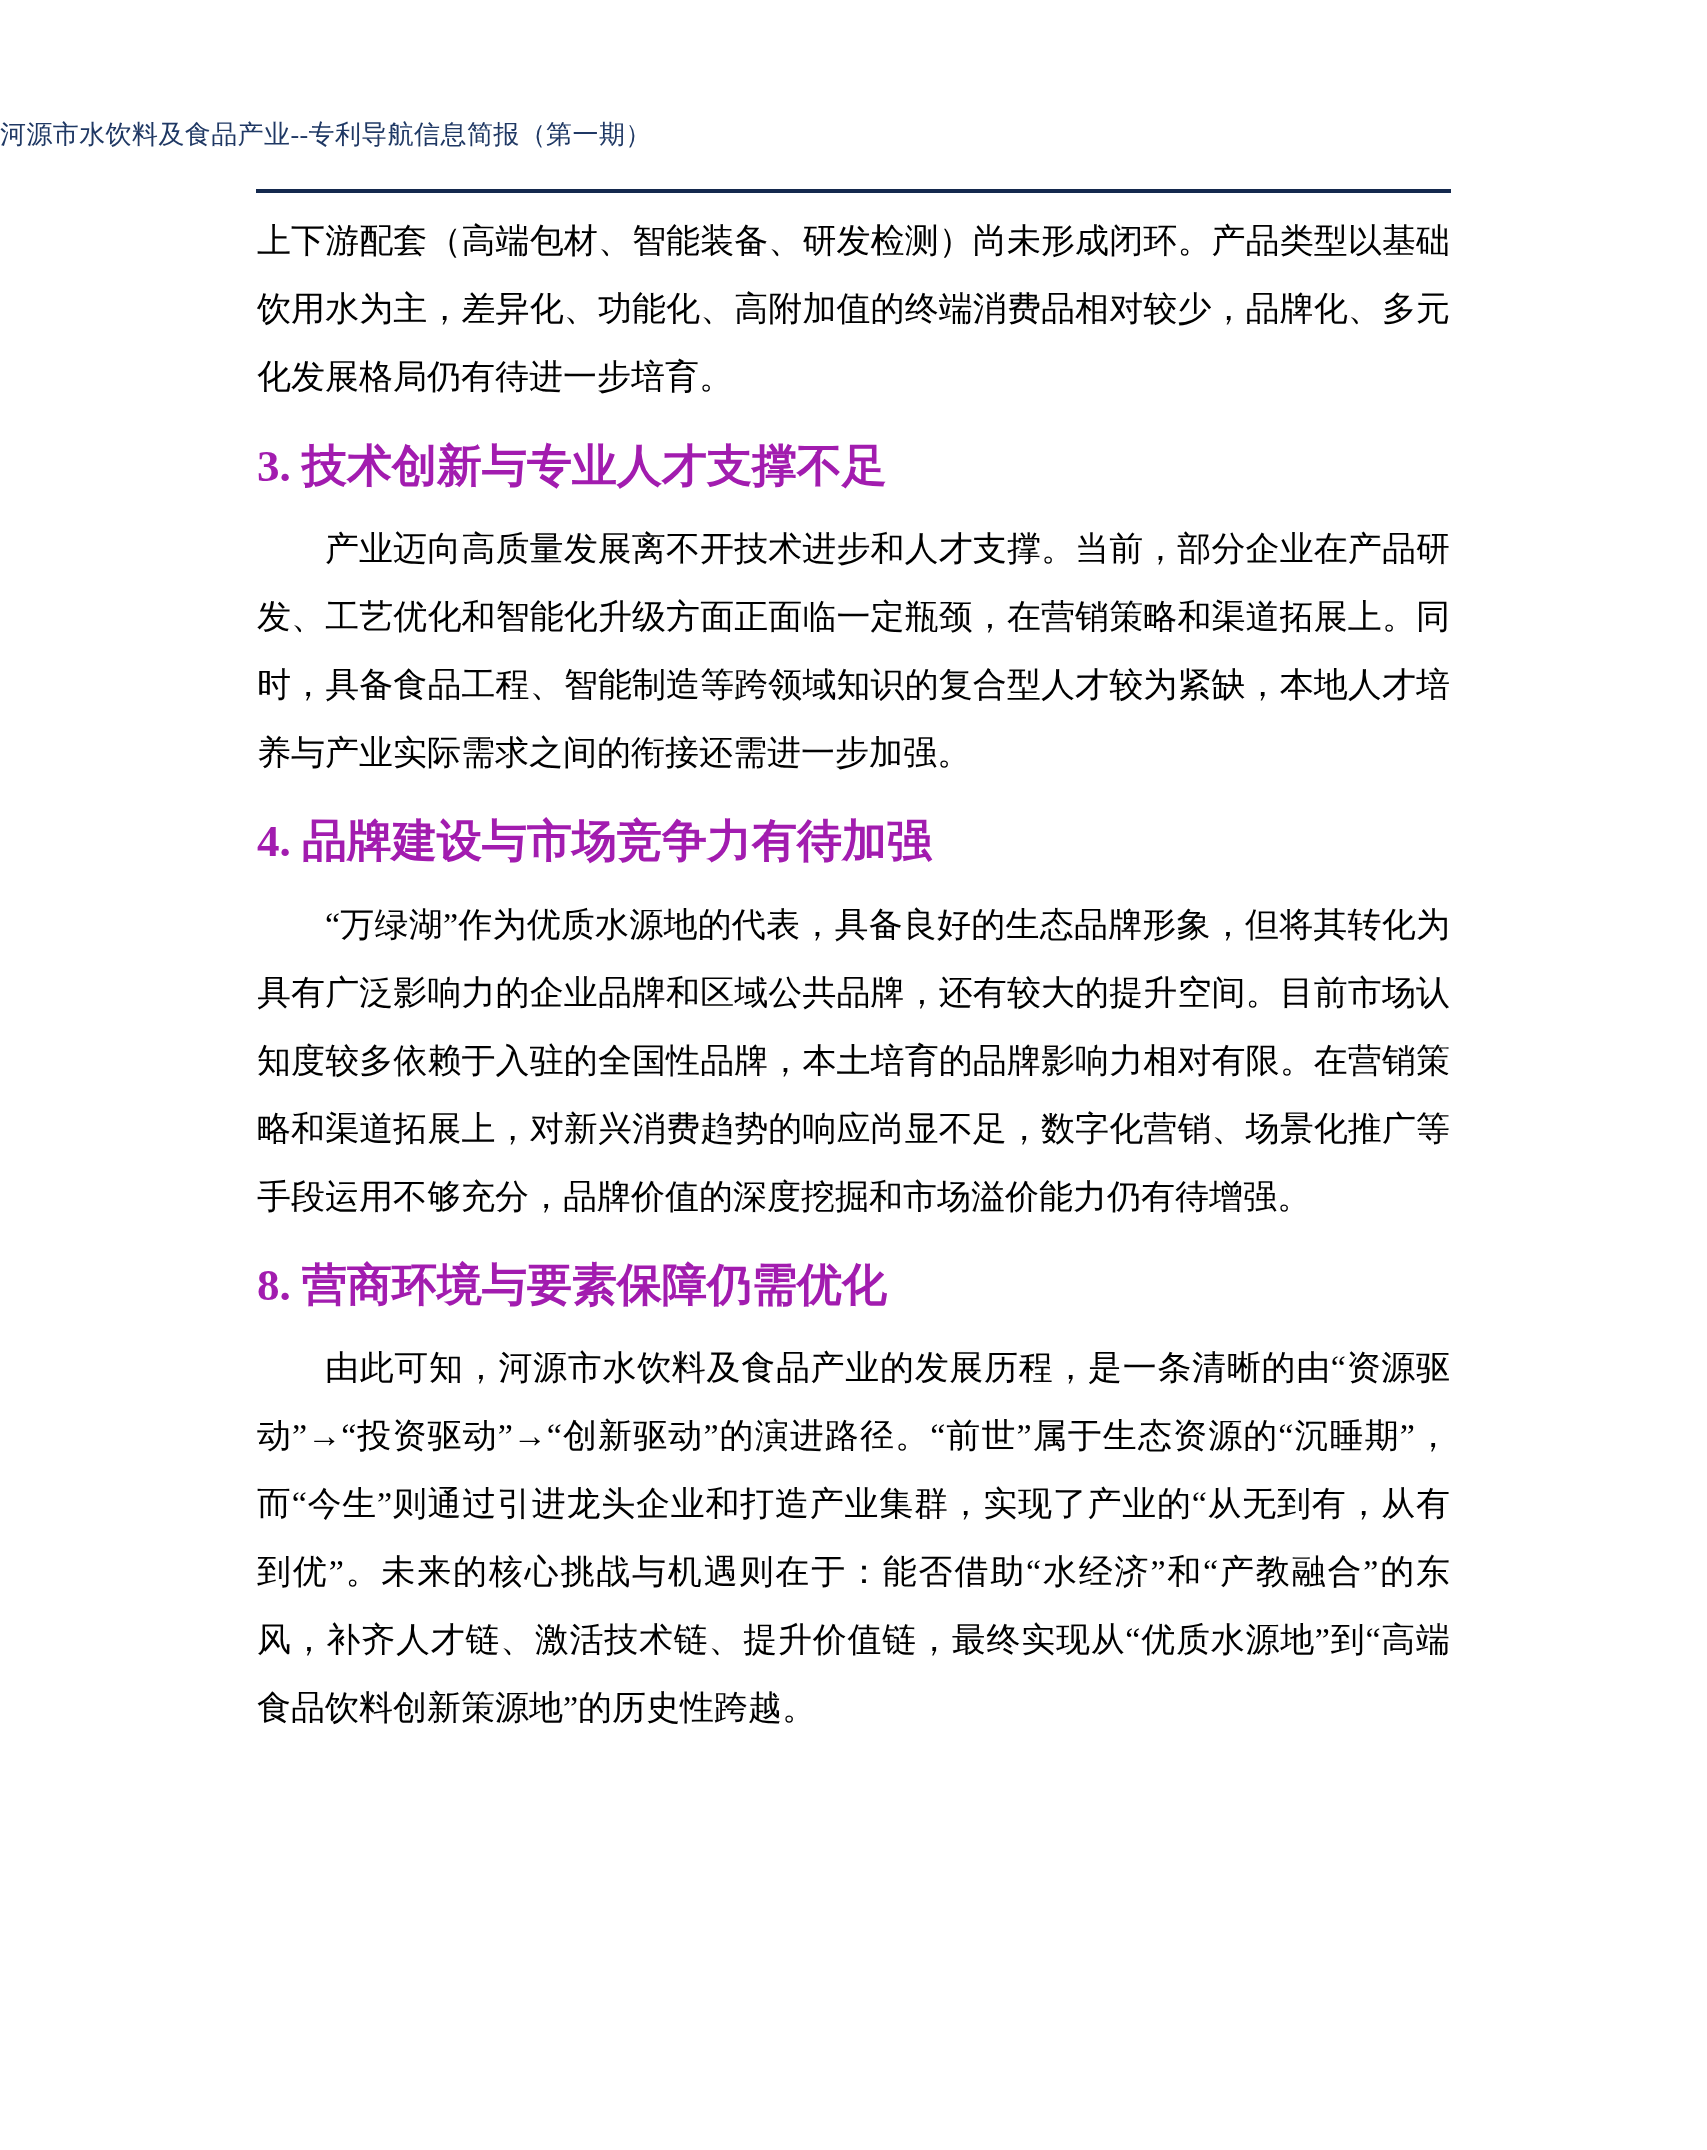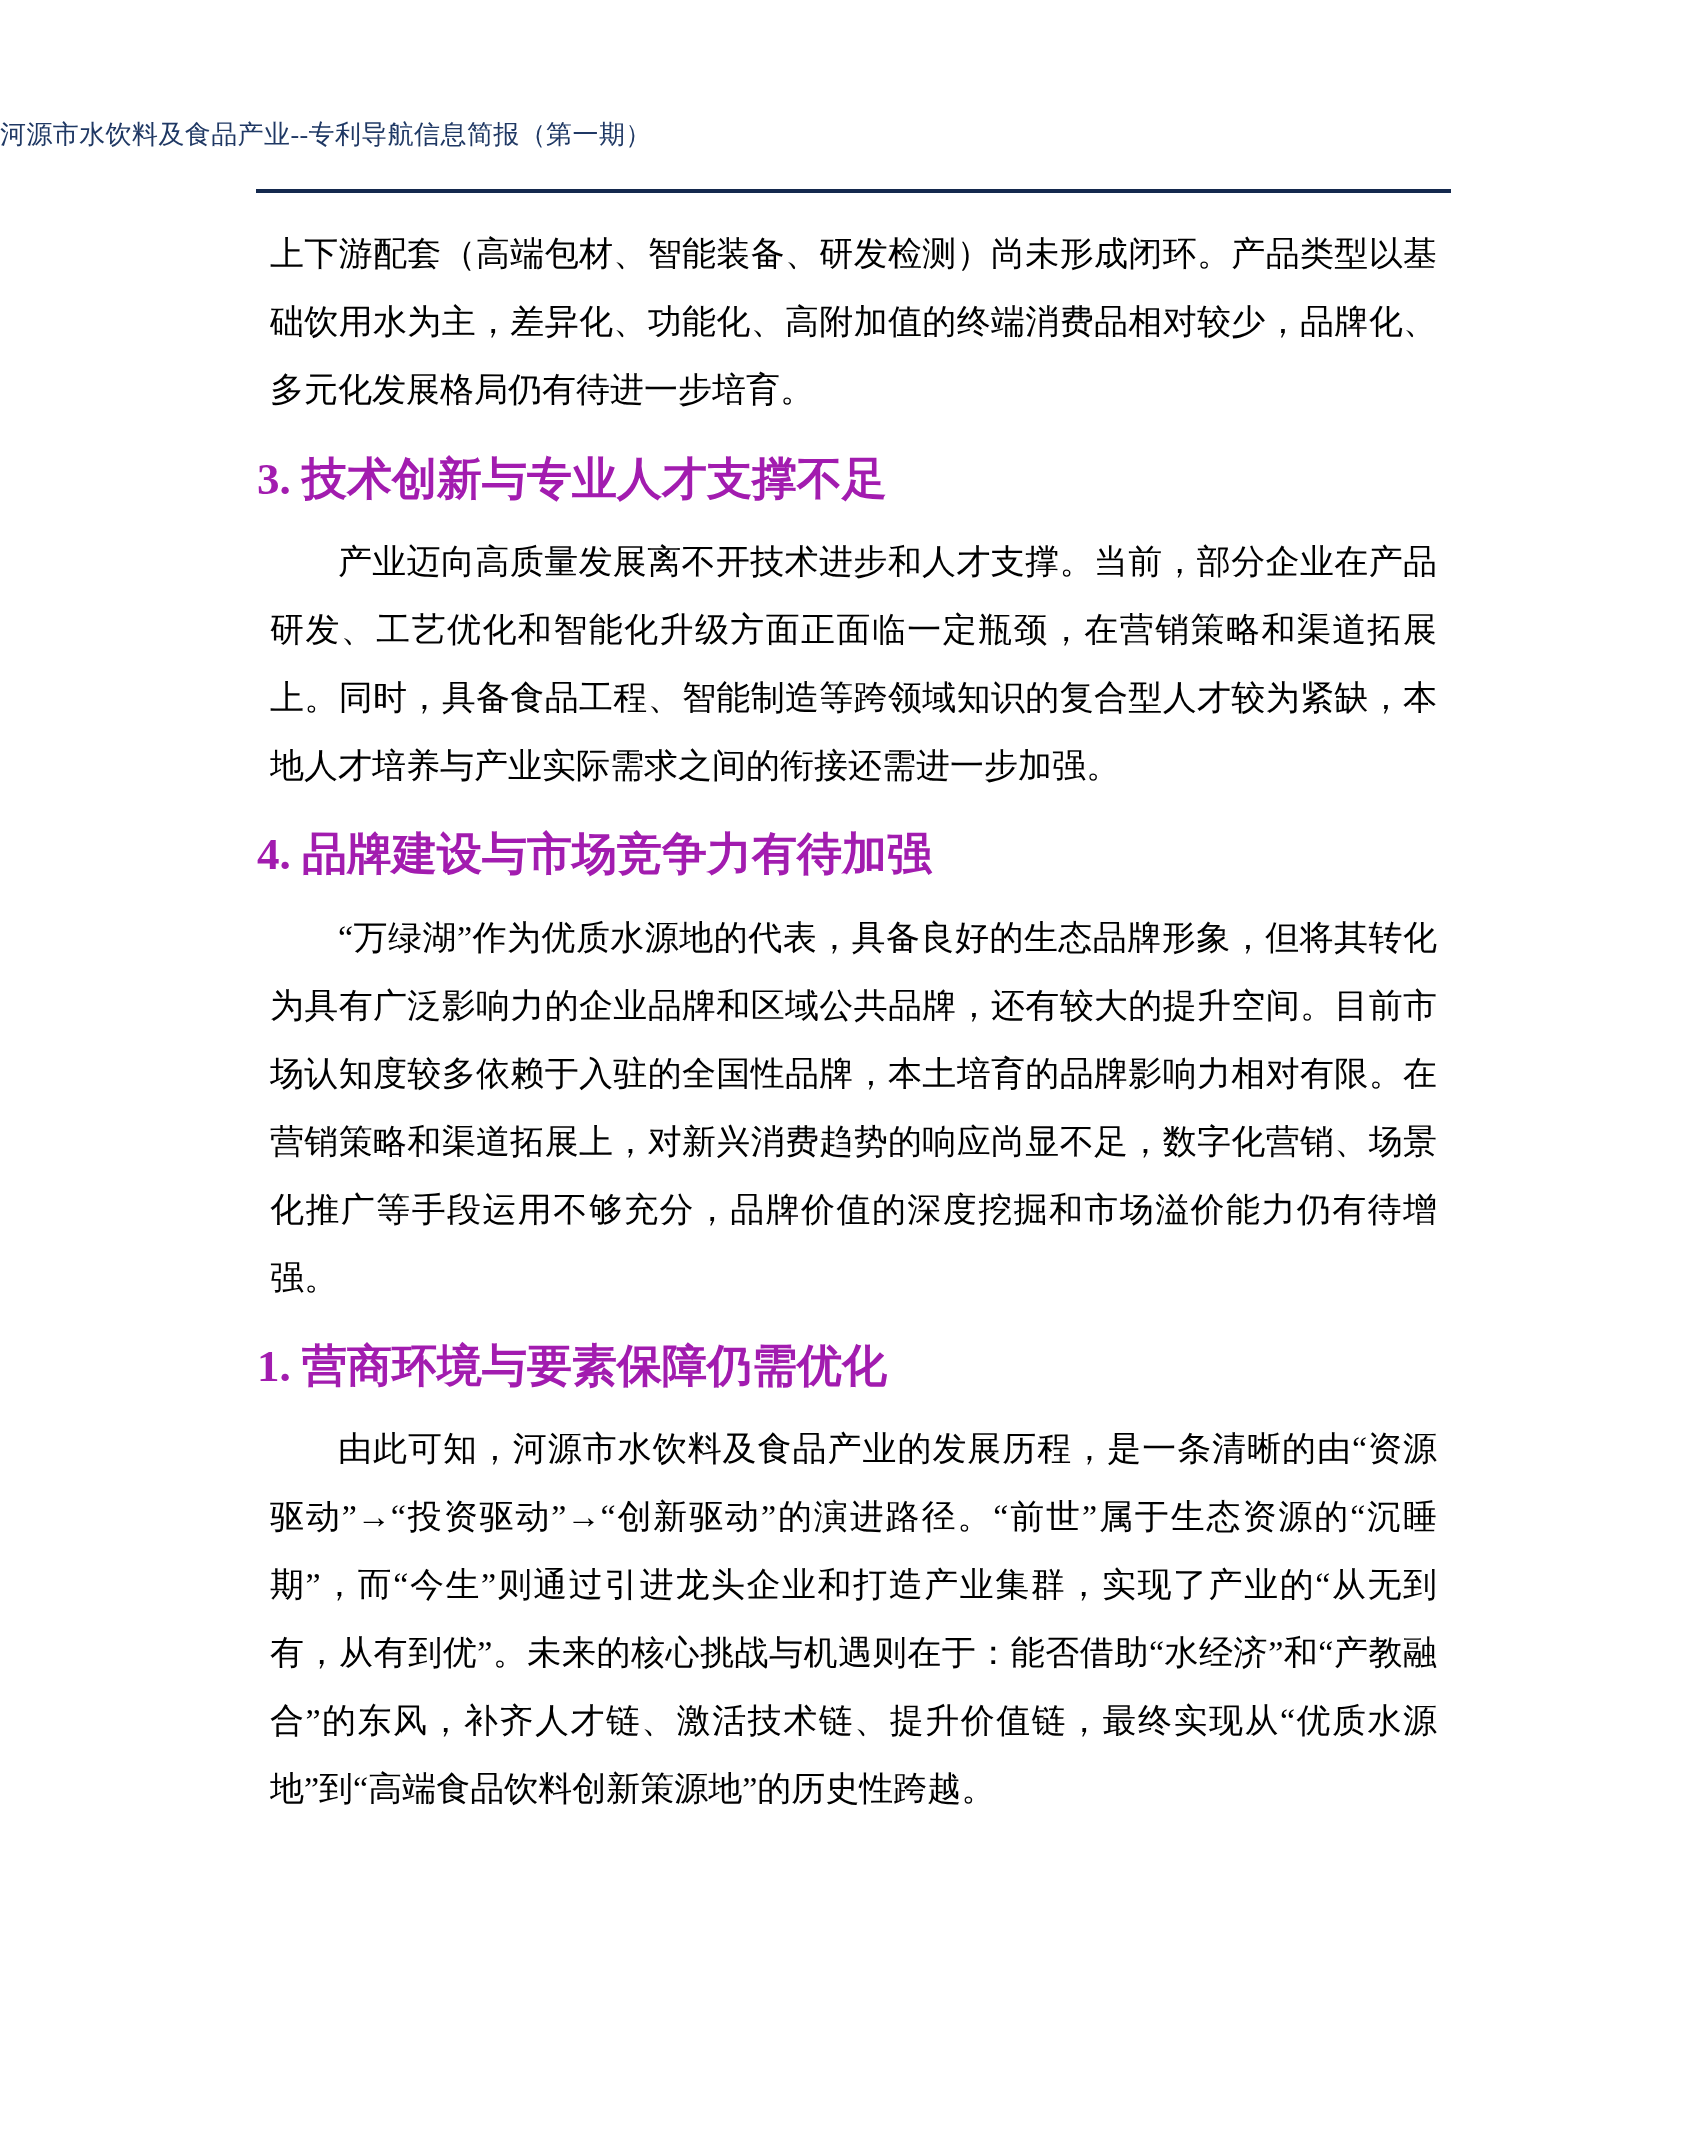--- a/index.html
+++ b/index.html
@@ -26,21 +26,21 @@
   .header-rule {
     height: 4.3px;
     background: #14294E;
     margin: 38px 256px 0 256px;
   }
   .body-area {
     margin: 0 257px;
     padding-top: 14px;
   }
   .para {
-    margin: 13px;
+    margin: 0;
     font-size: 34px;
     line-height: 68px;
     text-align: justify;
     text-justify: inter-ideograph;
     text-indent: 2em;
     color: #000000;
   }
   .para.no-indent {
     text-indent: 0;
   }
@@ -66,19 +66,19 @@
   <div class="body-area">
 
     <p class="para no-indent">上下游配套（高端包材、智能装备、研发检测）尚未形成闭环。产品类型以基础饮用水为主，差异化、功能化、高附加值的终端消费品相对较少，品牌化、多元化发展格局仍有待进一步培育。</p>
 
     <h2 class="heading">3. 技术创新与专业人才支撑不足</h2>
     <p class="para">产业迈向高质量发展离不开技术进步和人才支撑。当前，部分企业在产品研发、工艺优化和智能化升级方面正面临一定瓶颈，在营销策略和渠道拓展上。同时，具备食品工程、智能制造等跨领域知识的复合型人才较为紧缺，本地人才培养与产业实际需求之间的衔接还需进一步加强。</p>
 
     <h2 class="heading">4. 品牌建设与市场竞争力有待加强</h2>
     <p class="para">“万绿湖”作为优质水源地的代表，具备良好的生态品牌形象，但将其转化为具有广泛影响力的企业品牌和区域公共品牌，还有较大的提升空间。目前市场认知度较多依赖于入驻的全国性品牌，本土培育的品牌影响力相对有限。在营销策略和渠道拓展上，对新兴消费趋势的响应尚显不足，数字化营销、场景化推广等手段运用不够充分，品牌价值的深度挖掘和市场溢价能力仍有待增强。</p>
 
-    <h2 class="heading">1. 营商环境与要素保障仍需优化</h2>
+    <h2 class="heading">8. 营商环境与要素保障仍需优化</h2>
     <p class="para">由此可知，河源市水饮料及食品产业的发展历程，是一条清晰的由“资源驱动”→“投资驱动”→“创新驱动”的演进路径。“前世”属于生态资源的“沉睡期”，而“今生”则通过引进龙头企业和打造产业集群，实现了产业的“从无到有，从有到优”。未来的核心挑战与机遇则在于：能否借助“水经济”和“产教融合”的东风，补齐人才链、激活技术链、提升价值链，最终实现从“优质水源地”到“高端食品饮料创新策源地”的历史性跨越。</p>
 
   </div>
 
 </div>
 
 
 </body></html>

